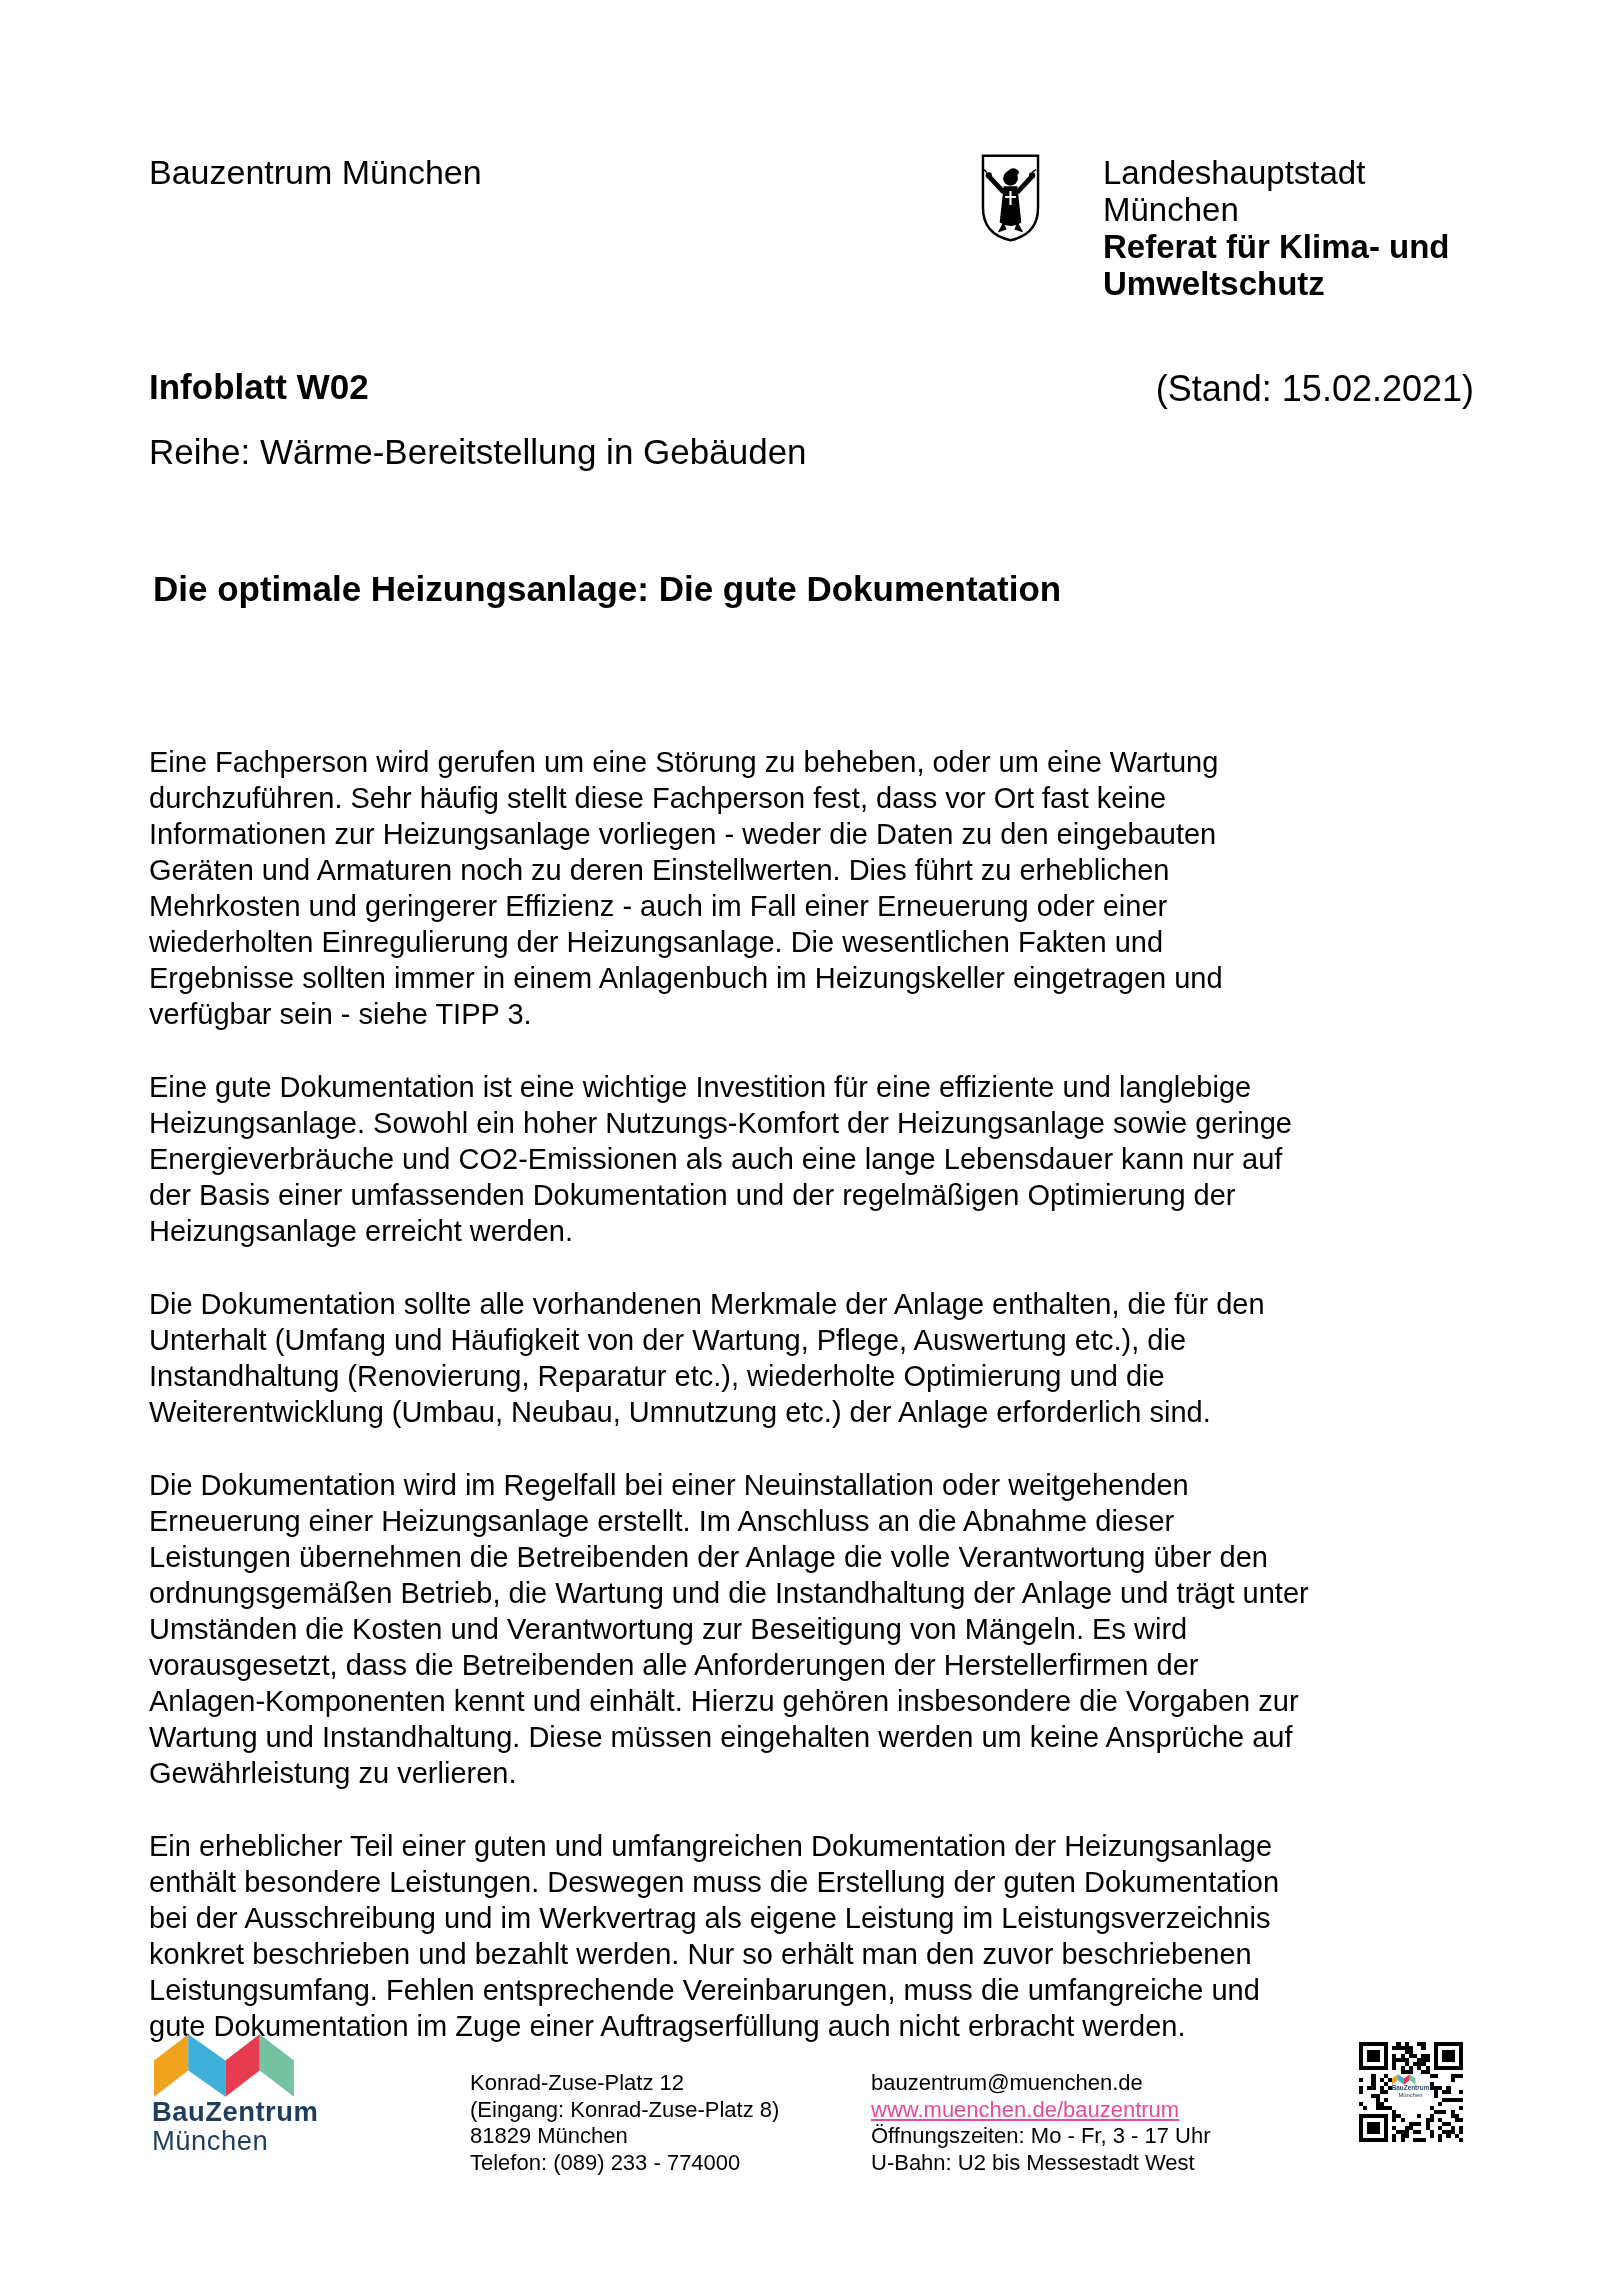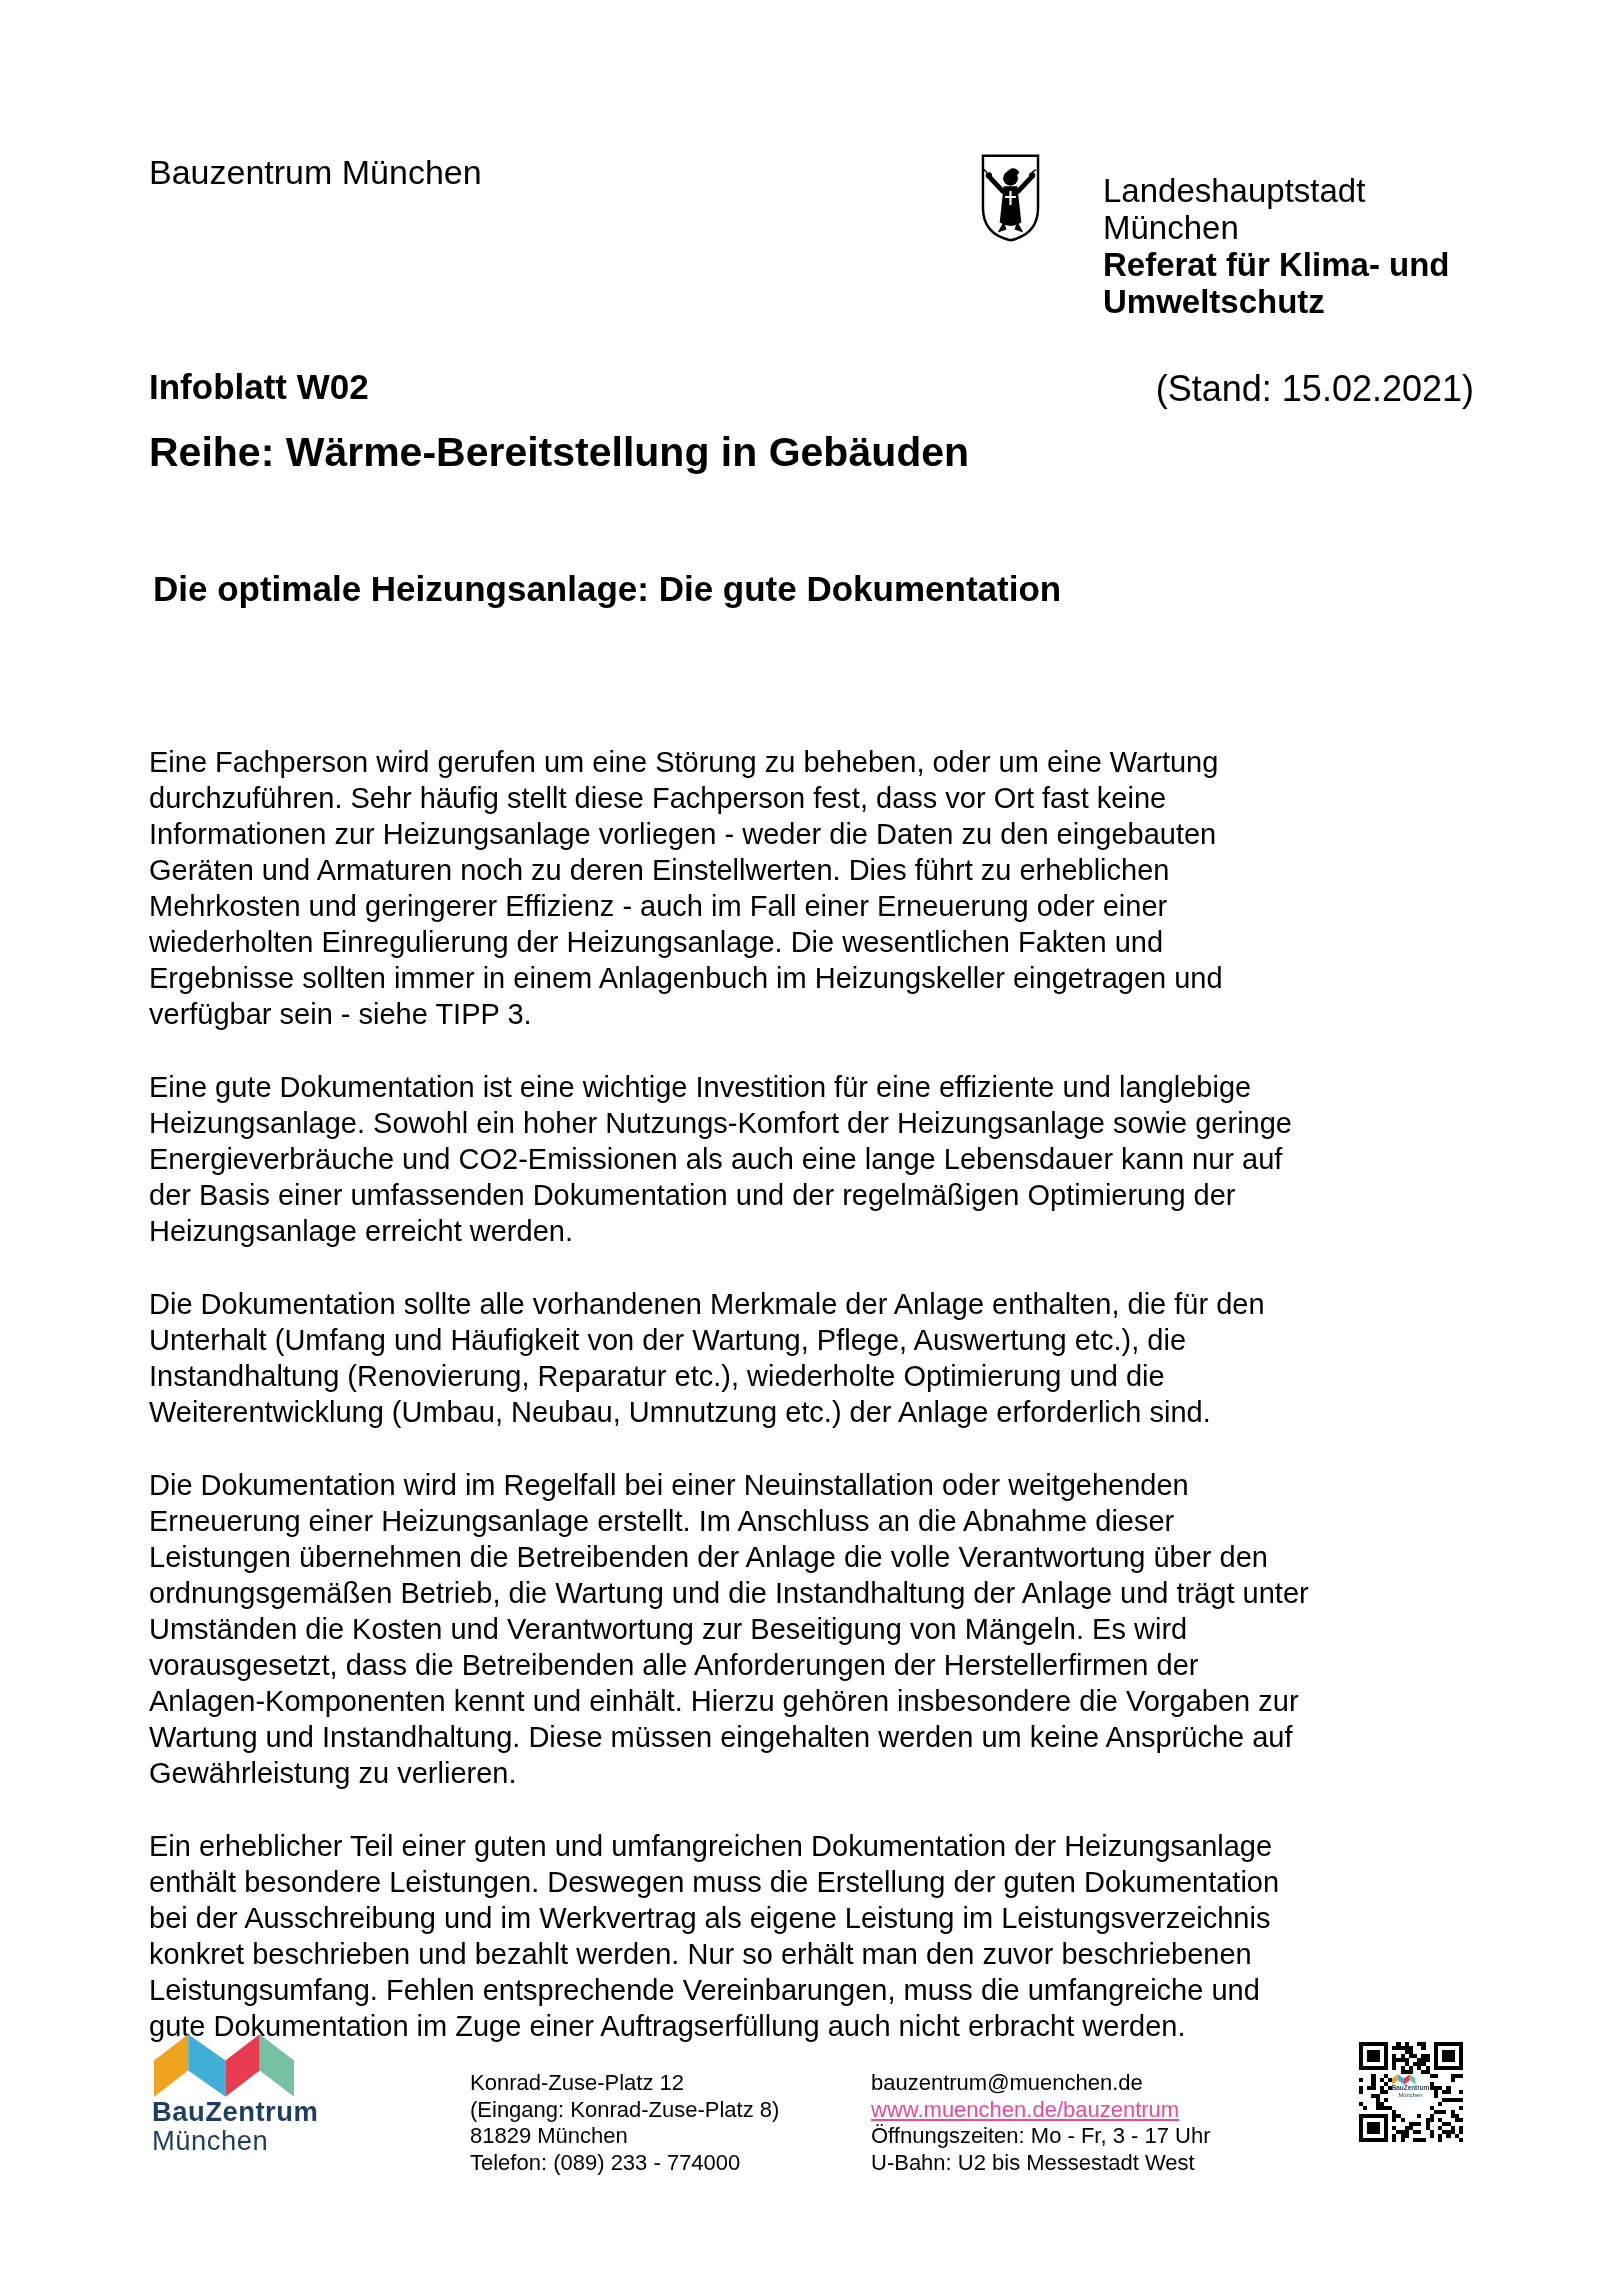--- a/index.html
+++ b/index.html
@@ -14,35 +14,35 @@
   
   .header-left{
     position:absolute;left:149px;top:152px;
     font-size:34px;line-height:41px;
   }
   .coat-of-arms{
     position:absolute;left:981px;top:153px;width:59px;height:90px;
   }
   .header-right{
     position:absolute;left:1103px;top:154px;
-    font-size:33px;line-height:37px;margin-top:18px;
+    font-size:33px;line-height:37px;
   }
   .header-right .dept{font-weight:bold;}
   
   .docid{
     position:absolute;left:149px;top:366px;
     font-size:35px;font-weight:bold;line-height:42px;
   }
   .stand{
     position:absolute;right:147px;top:369px;
     font-size:36px;line-height:39px;font-weight:normal;
   }
   .series{
     position:absolute;left:149px;top:431px;
-    font-size:41px;font-weight:bold;line-height:42px;
+    font-size:35px;font-weight:normal;line-height:42px;
   }
   .doc-title{
     position:absolute;left:149px;top:564px;
     font-size:35px;font-weight:bold;line-height:42px;margin:4px;
   }
   
   .bodytext{
     position:absolute;left:149px;top:698px;width:1372px;margin-top:46px;
   }
   .bodytext p{

